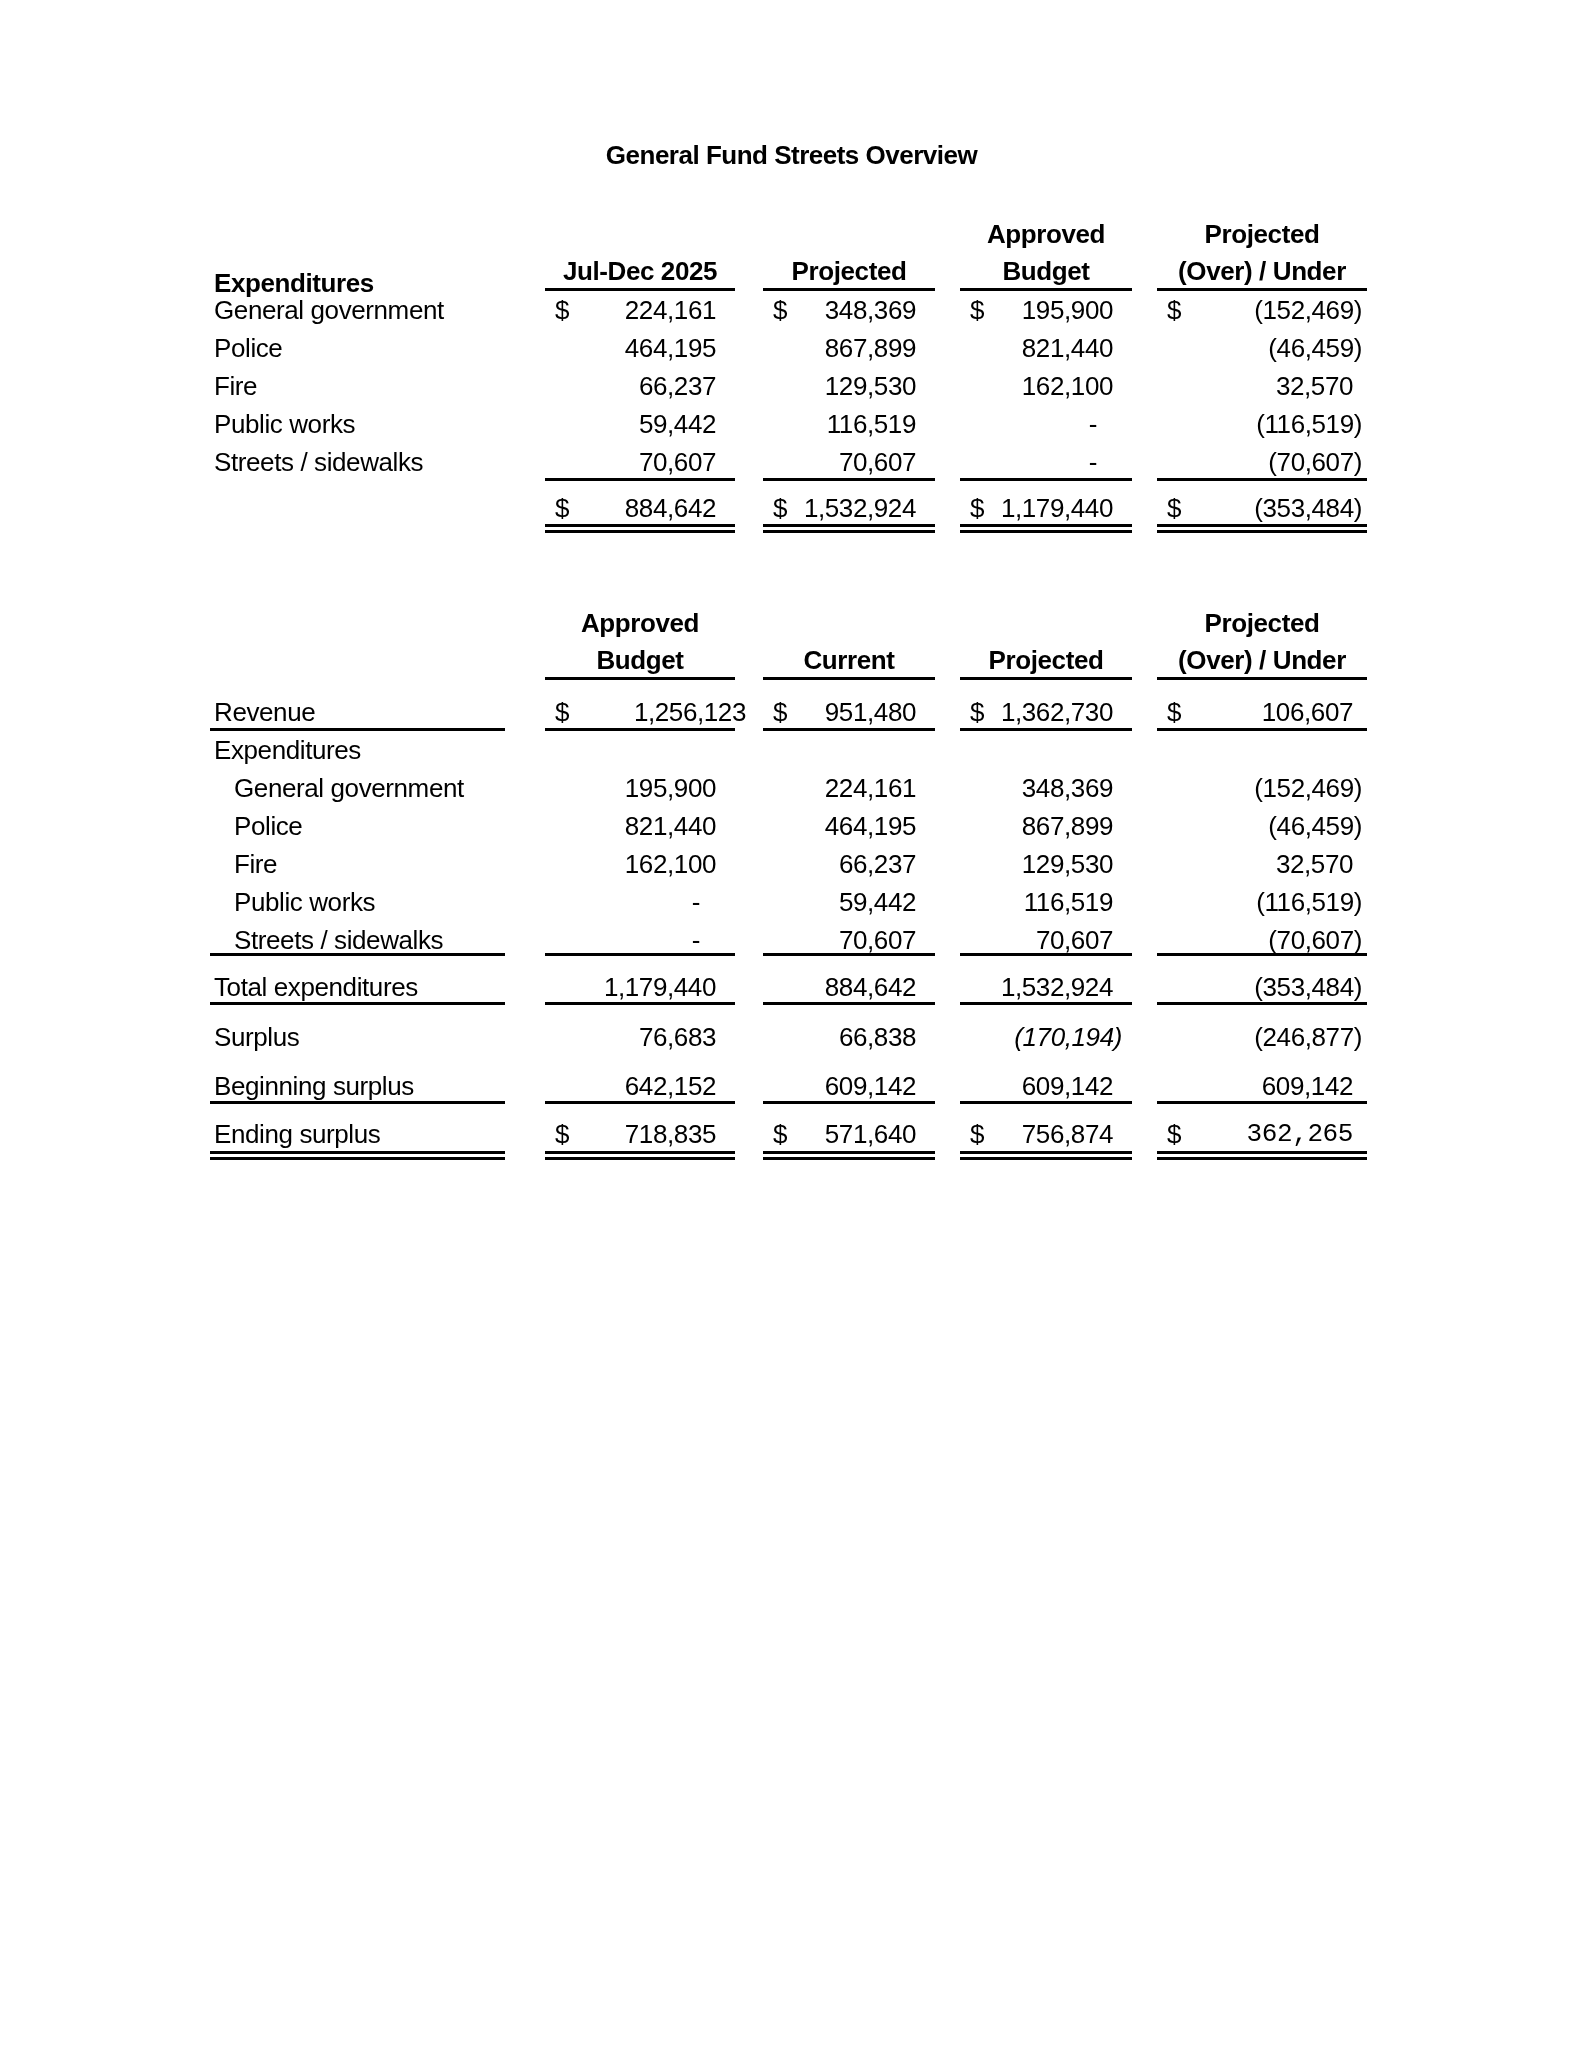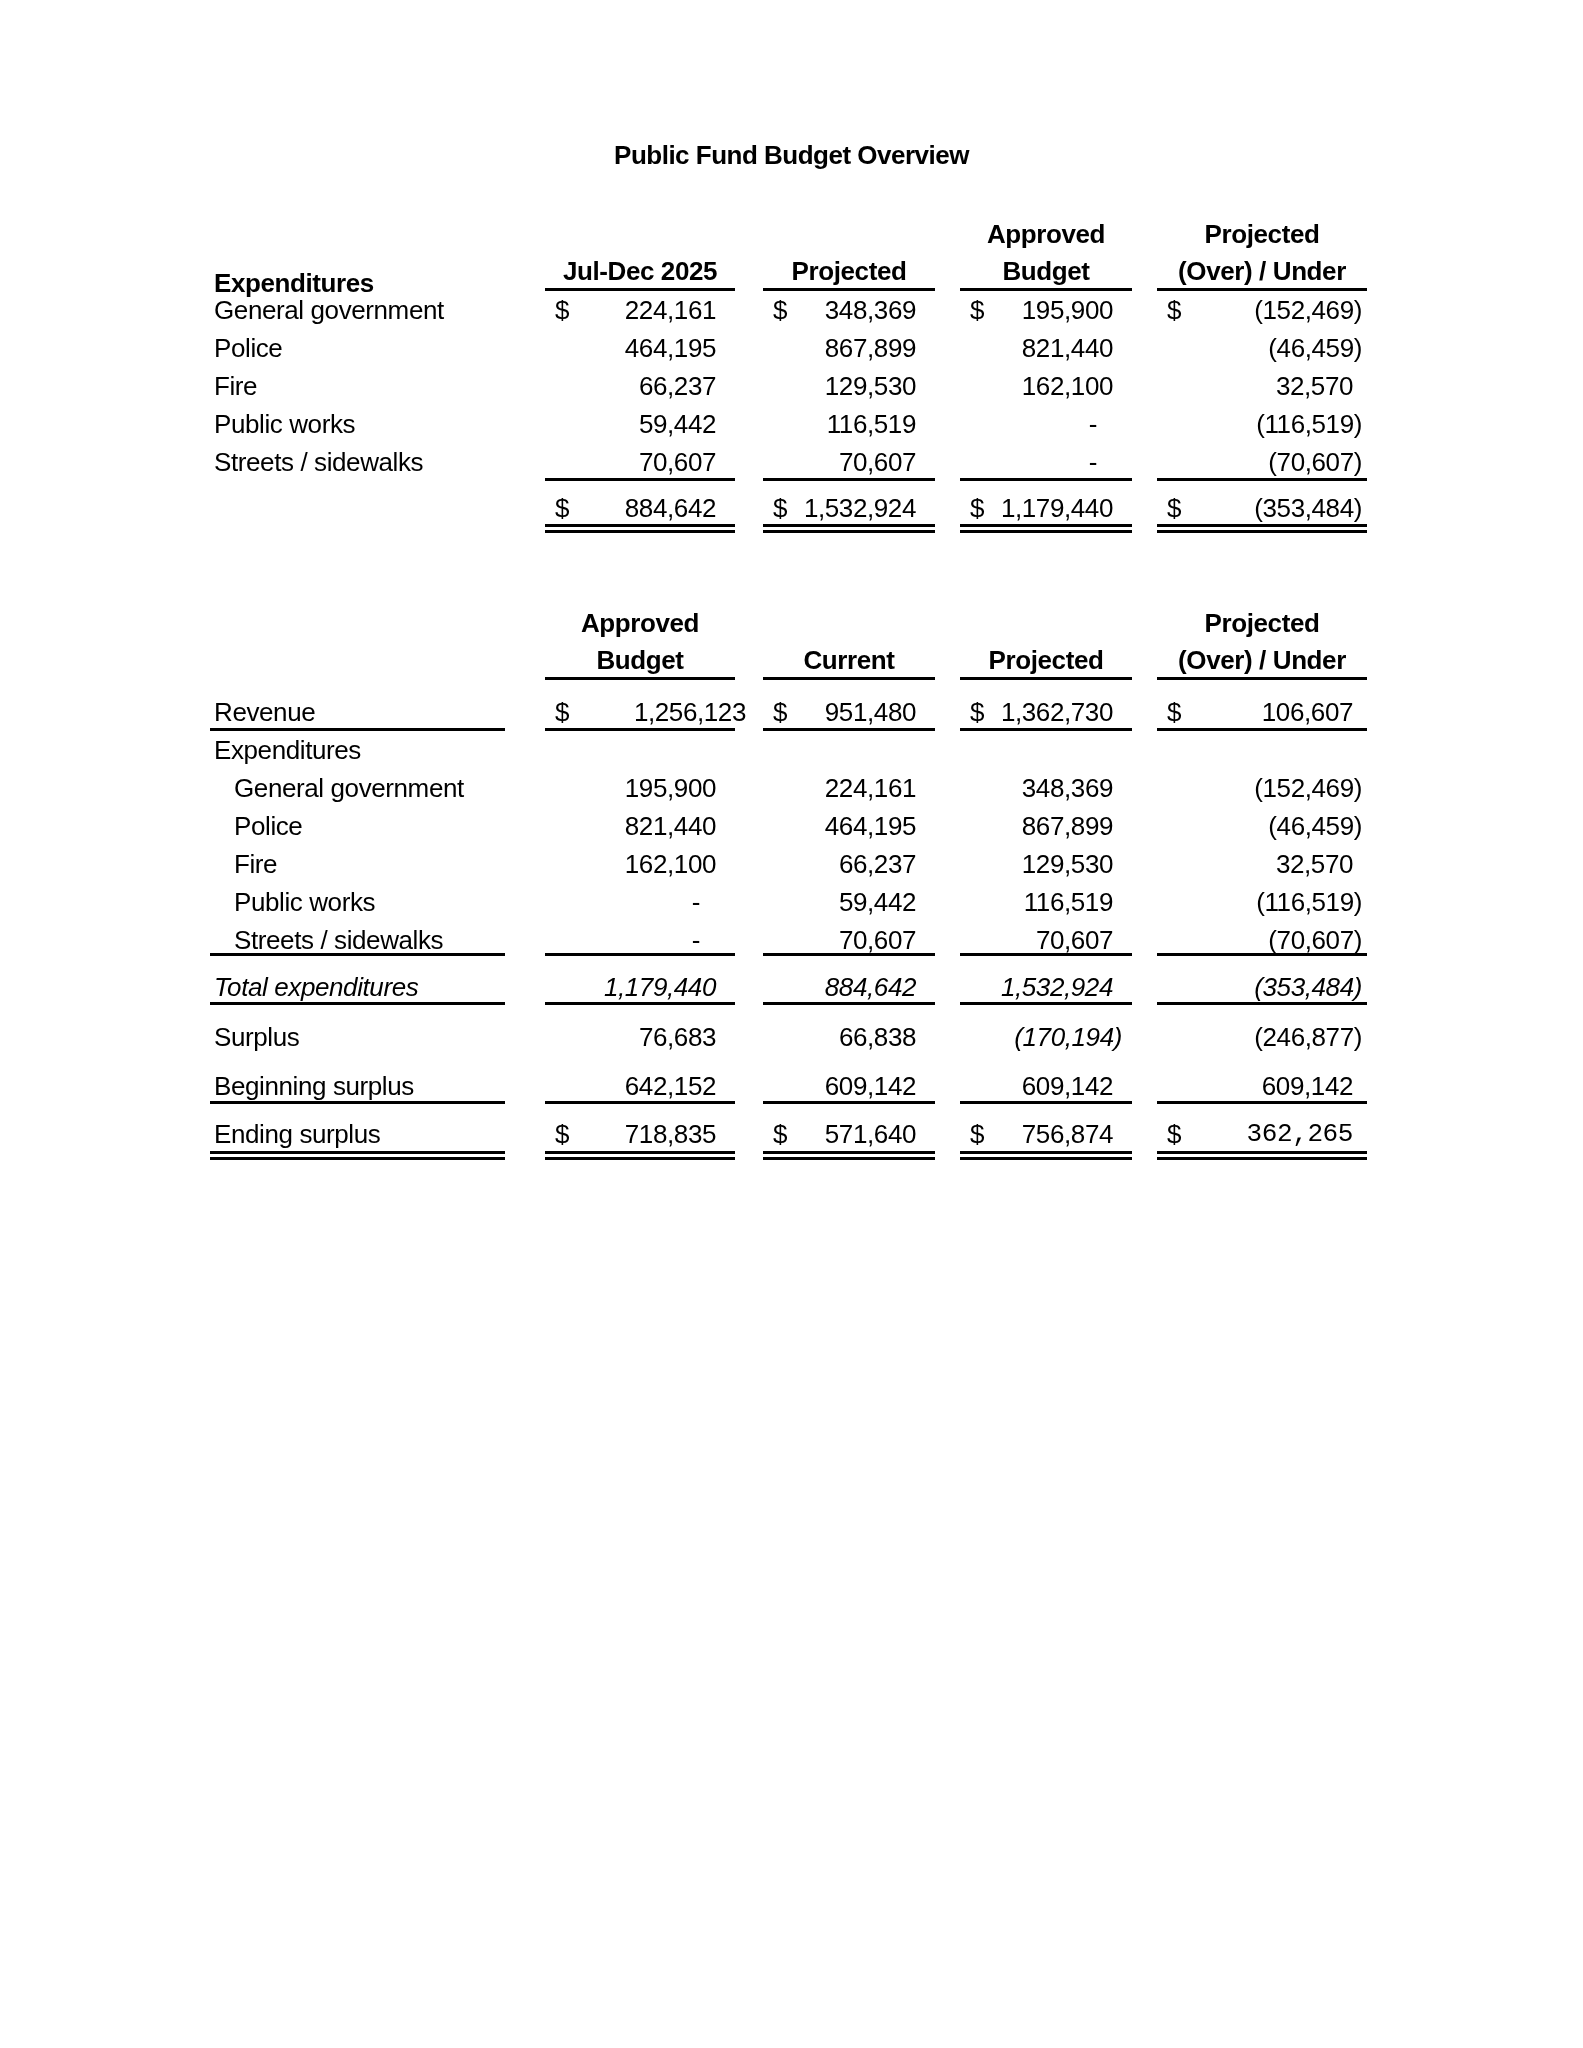--- a/index.html
+++ b/index.html
@@ -17,21 +17,21 @@
     .lbl.indent { left: 24px; }
     .cur { position: absolute; top: 0; }
     .num { position: absolute; top: 0; text-align: right; white-space: nowrap; }
     .hdr { position: absolute; text-align: center; font-weight: bold; font-size: 26px; line-height: 37px; letter-spacing: -0.4px; }
     .uline { position: absolute; height: 3px; background: #000; }
     .dline { position: absolute; height: 9px; border-top: 3px solid #000; border-bottom: 3px solid #000; box-sizing: border-box; }
   </style>
 </head>
 <body>
 
-<div class="title">Public Fund Budget Overview</div>
+<div class="title">General Fund Streets Overview</div>
 
 <div id="t1">
   <div class="hdr" style="left:214px; top:265px; width:100px; text-align:left;">Expenditures</div>
 
   <div class="hdr" style="left:545px; top:216px; width:190px;"></div>
   <div class="hdr" style="left:545px; top:253px; width:190px;">Jul-Dec 2025</div>
   <div class="hdr" style="left:763px; top:216px; width:172px;"></div>
   <div class="hdr" style="left:763px; top:253px; width:172px;">Projected</div>
   <div class="hdr" style="left:960px; top:216px; width:172px;">Approved</div>
   <div class="hdr" style="left:960px; top:253px; width:172px;">Budget</div>
@@ -200,21 +200,21 @@
         <span class="cell lbl indent" style="left: 234px;">Streets / sidewalks</span>
         <span class="cur" style="left: 555px;"></span>
         <span class="num" style="left: 500px; width: 200px; box-sizing: border-box;">-</span>
         <span class="cur" style="left: 773px;"></span>
         <span class="num" style="left: 725px; width: 200px; padding-right: 9px; box-sizing: border-box;">70,607</span>
         <span class="cur" style="left: 970px;"></span>
         <span class="num" style="left: 922px; width: 200px; padding-right: 9px; box-sizing: border-box;">70,607</span>
         <span class="cur" style="left: 1167px;"></span>
         <span class="num" style="left: 1162px; width: 200px; box-sizing: border-box;">(70,607)</span>
       </div>
-      <div class="row" style="top: 969px; width: 1583px; font-style: italic;">
+      <div class="row" style="top: 969px; width: 1583px;">
         <span class="cell lbl" style="left: 214px;">Total expenditures</span>
         <span class="cur" style="left: 555px;"></span>
         <span class="num" style="left: 525px; width: 200px; padding-right: 9px; box-sizing: border-box;">1,179,440</span>
         <span class="cur" style="left: 773px;"></span>
         <span class="num" style="left: 725px; width: 200px; padding-right: 9px; box-sizing: border-box;">884,642</span>
         <span class="cur" style="left: 970px;"></span>
         <span class="num" style="left: 922px; width: 200px; padding-right: 9px; box-sizing: border-box;">1,532,924</span>
         <span class="cur" style="left: 1167px;"></span>
         <span class="num" style="left: 1162px; width: 200px; box-sizing: border-box;">(353,484)</span>
       </div>

